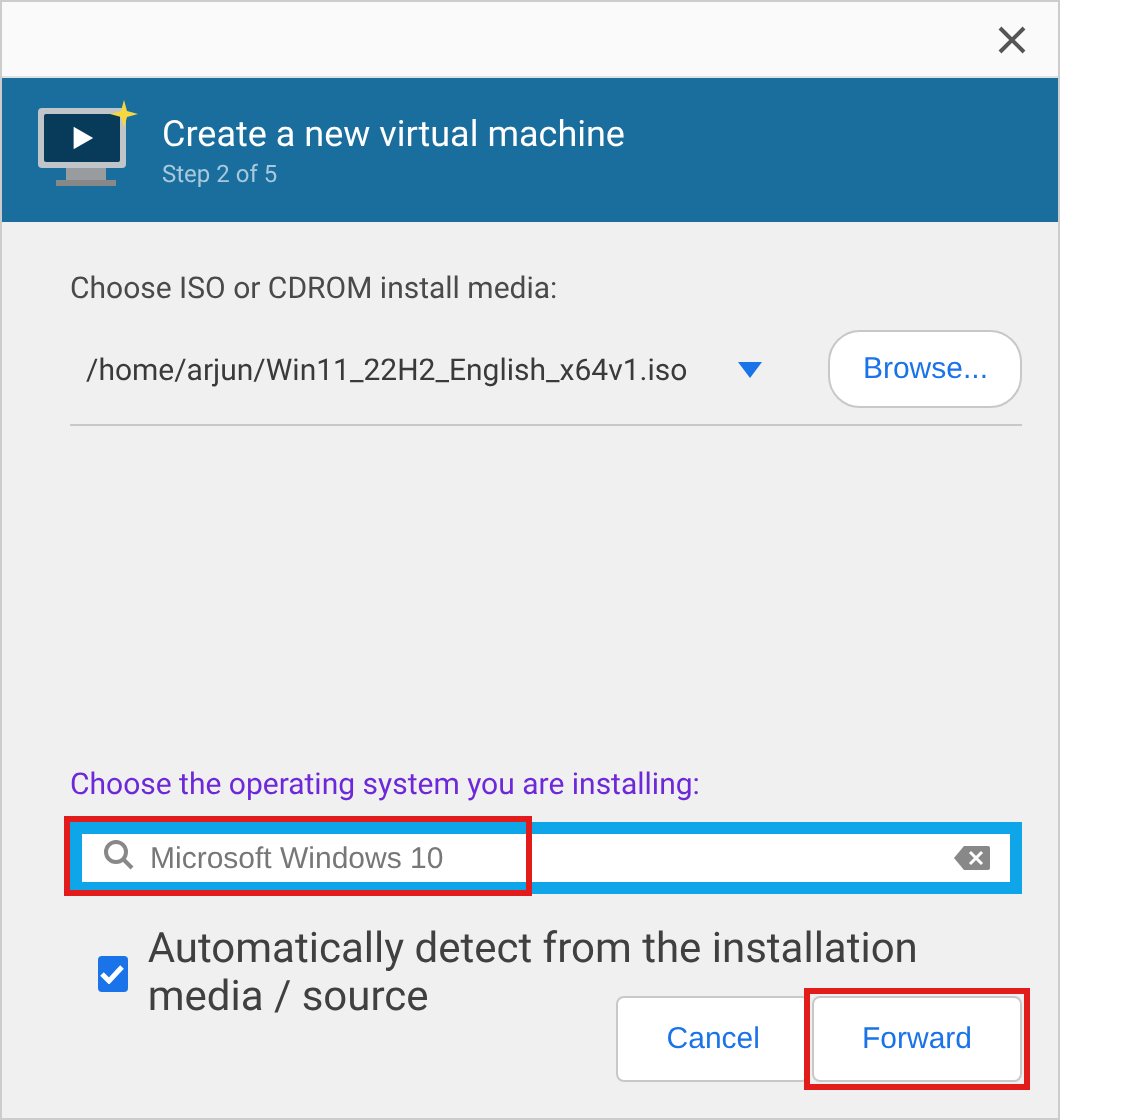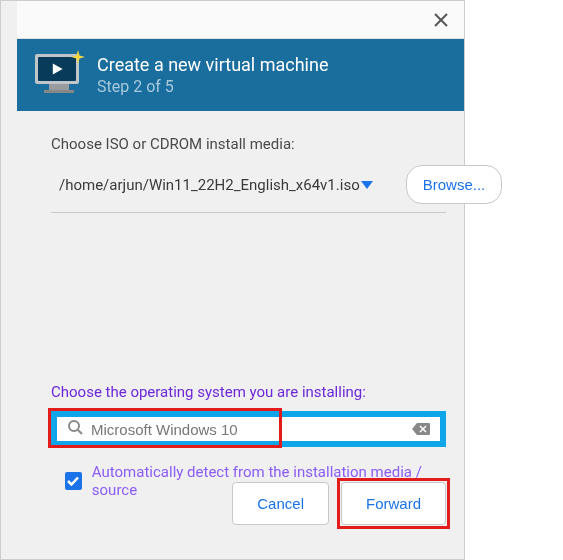--- a/index.html
+++ b/index.html
@@ -8,26 +8,25 @@
       padding: 0;
     }
     body {
       font-family: -apple-system, BlinkMacSystemFont, "Segoe UI", Roboto, Arial, sans-serif;
       background: #fff;
       width: 563px;
       height: 560px;
       overflow: hidden;
     }
     .dialog {
-      width: 465px;
+      width: 530px;
       height: 560px;
       background: #f0f0f0;
       border: 1px solid #ccc;
       position: relative;
-      padding-left: 16px;
     }
     .titlebar {
       height: 38px;
       background: #fafafa;
       display: flex;
       justify-content: flex-end;
       align-items: center;
       padding: 0 14px;
       border-bottom: 1px solid #e0e0e0;
     }
@@ -104,21 +103,21 @@
       flex-direction: column;
       gap: 2px;
     }
     .header-title {
       color: #fff;
       font-size: 18px;
       font-weight: 400;
     }
     .header-step {
       color: #a7c9dc;
-      font-size: 16px;
+      font-size: 12px;
     }
     .body {
       padding: 24px 18px 0 18px;
       margin-left: 16px;
     }
     .label {
       color: #4a4a4a;
       font-size: 15px;
       margin-bottom: 12px;
     }
@@ -230,29 +229,29 @@
       cursor: pointer;
     }
     .checkbox svg {
       width: 12px;
       height: 10px;
       stroke: #fff;
       stroke-width: 2.5;
       fill: none;
     }
     .checkbox-label {
-      color: #8b5cf6;
-      font-size: 15px;
+      color: #404040;
+      font-size: 21px;
     }
     .button-row {
       position: absolute;
-      bottom: 34px;
+      bottom: 18px;
       right: 18px;
       display: flex;
-      gap: 12px;
+      gap: 1px;
     }
     .btn {
       background: #fff;
       border: 1px solid #c8c8c8;
       border-radius: 4px;
       padding: 12px 24px;
       color: #1a73e8;
       font-size: 15px;
       font-weight: 500;
       cursor: pointer;

